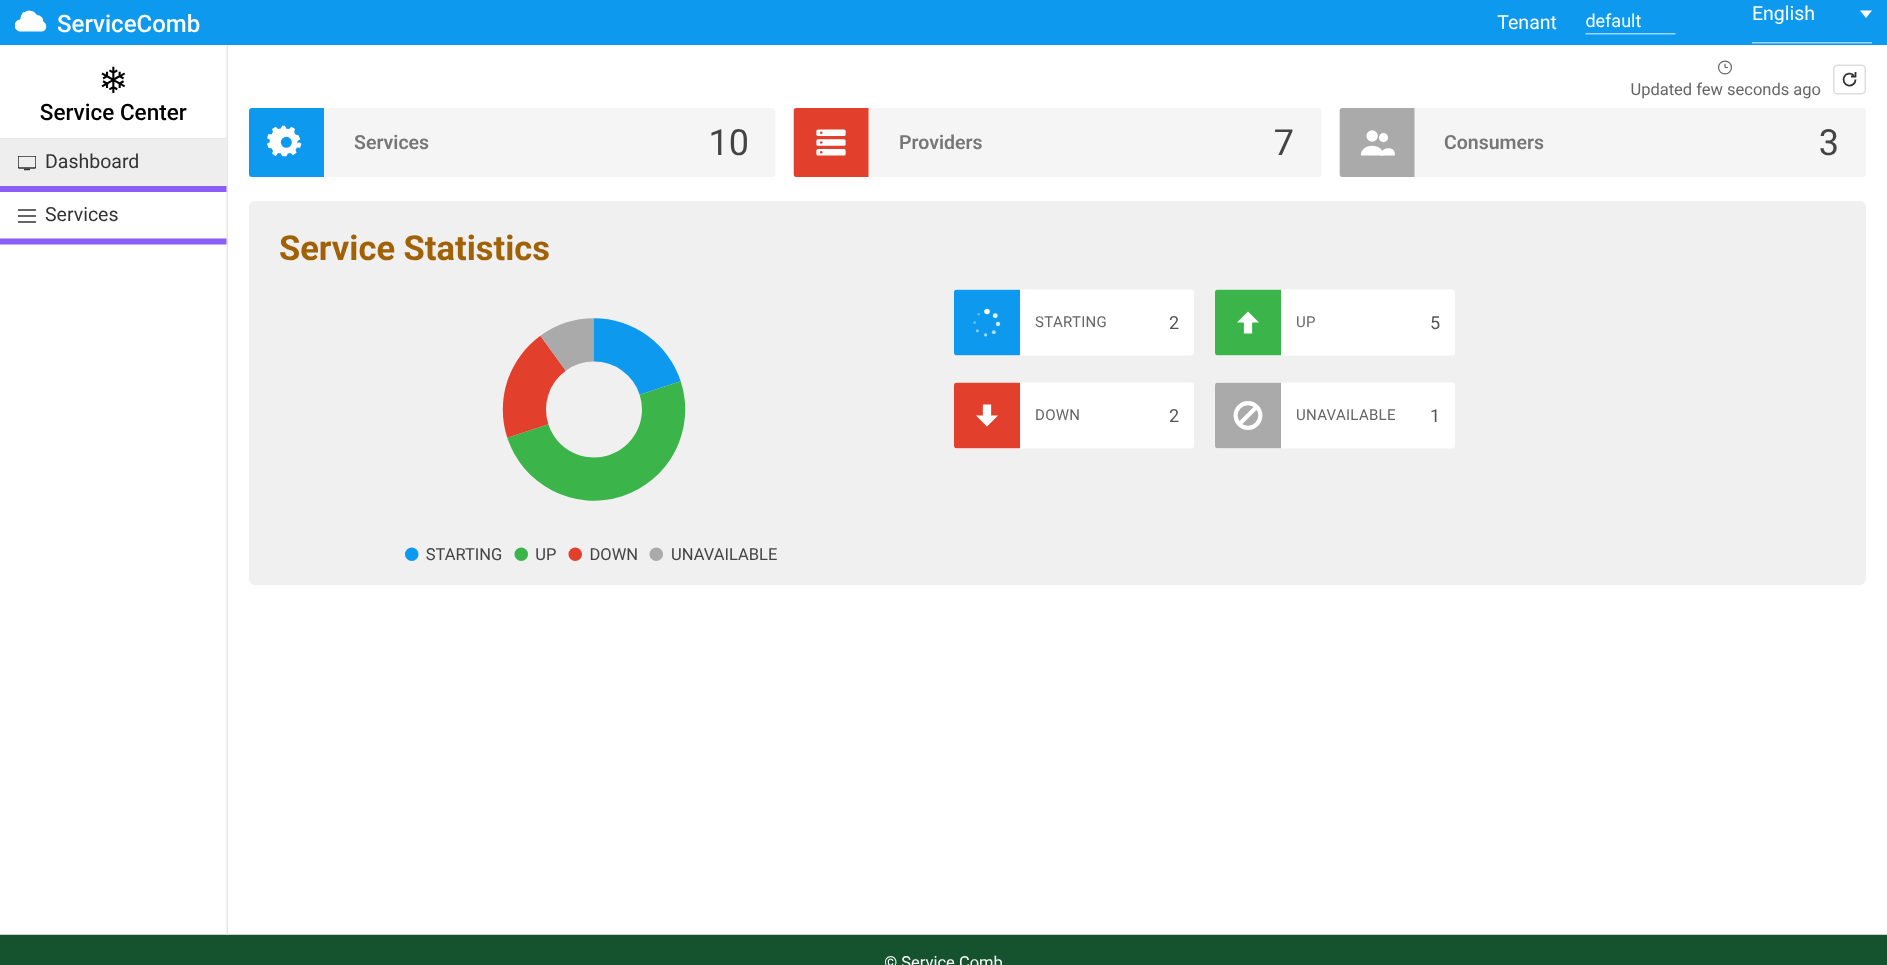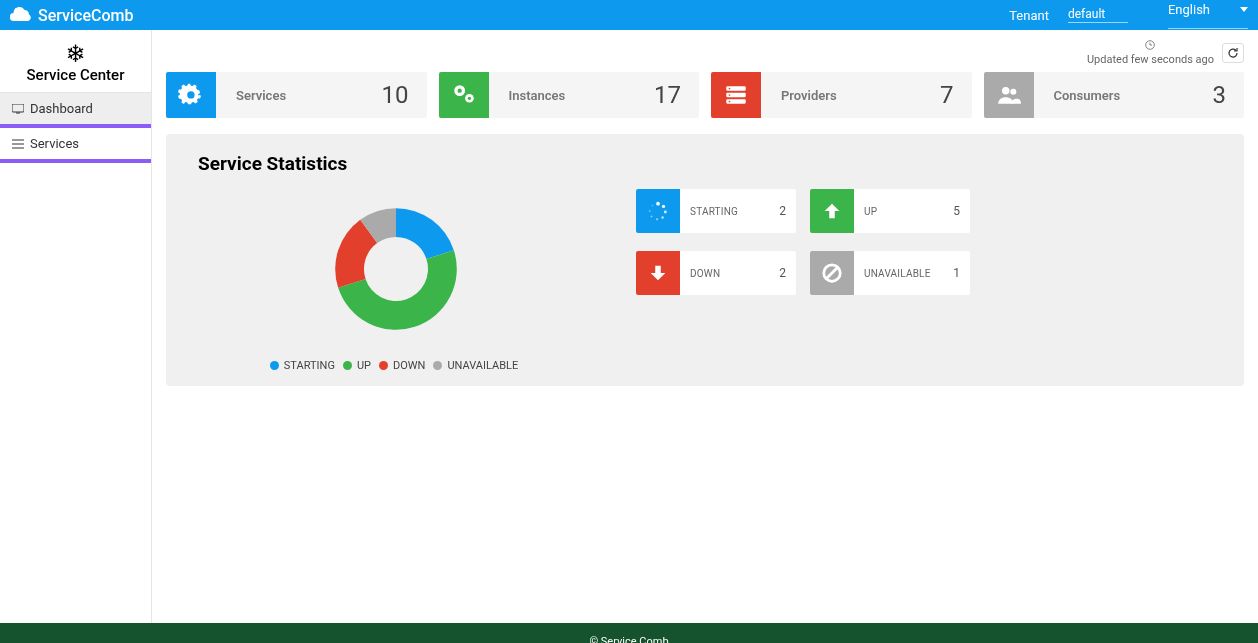--- a/index.html
+++ b/index.html
@@ -12,21 +12,21 @@
   align-items: center;
   padding: 0 10px;
   color: #fff;
 }
 .logo { display: flex; align-items: center; gap: 4px; }
 .logo-icon { width: 24px; height: 18px; }
 .logo-text { font-size: 16px; font-weight: 500; }
 .header-spacer { flex: 1; }
 .tenant-label { font-size: 13px; margin-right: 19px; }
 .tenant-value { font-size: 12px; margin-right: 40px; border-bottom: 1px solid rgba(255,255,255,0.6); padding-bottom: 1px; min-width: 60px; display: inline-block; }
-.lang-select { font-size: 13px; display: flex; align-items: center; gap: 30px; border-bottom: 1px solid rgba(255,255,255,0.6); padding-bottom: 11px; cursor: pointer; min-width: 70px; }
+.lang-select { font-size: 13px; display: flex; align-items: center; gap: 30px; border-bottom: 1px solid rgba(255,255,255,0.6); padding-bottom: 11px; cursor: pointer; min-width: 70px; margin-left: 11px; }
 .caret-down { width: 0; height: 0; border-left: 4px solid transparent; border-right: 4px solid transparent; border-top: 5px solid #fff; }
 
 .layout { display: flex; min-height: calc(100vh - 50px); }
 
 .sidebar { width: 152px; border-right: 1px solid #e5e5e5; background: #fff; }
 .sidebar-header { text-align: center; padding: 12px 0 8px; border-bottom: 1px solid #e5e5e5; }
 .snowflake { font-size: 24px; line-height: 1; }
 .sidebar-title { font-size: 15px; font-weight: 500; margin-top: 0; }
 .sidebar-item { display: flex; align-items: center; gap: 6px; padding: 8px 12px; font-size: 13px; color: #333; cursor: pointer; border-bottom: 4px solid #8b5cf6; }
 .sidebar-item.active { background: #eee; }
@@ -38,21 +38,21 @@
 .refresh-btn { width: 22px; height: 20px; border: 1px solid #ddd; border-radius: 3px; background: #fff; display: flex; align-items: center; justify-content: center; cursor: pointer; }
 
 .cards { display: flex; gap: 12px; margin-bottom: 16px; }
 .card { display: flex; align-items: center; background: #f5f5f5; border-radius: 2px; flex: 1; height: 46px; overflow: hidden; }
 .card-icon { width: 50px; height: 46px; display: flex; align-items: center; justify-content: center; }
 .card-icon svg { width: 26px; height: 26px; fill: #fff; }
 .card-label { flex: 1; font-size: 13px; font-weight: 600; color: #777; padding-left: 20px; }
 .card-value { font-size: 24px; font-weight: 400; color: #444; padding-right: 18px; }
 
 .panel { background: #f0f0f0; border-radius: 4px; padding: 18px 20px 14px; }
-.panel-title { font-size: 19px; font-weight: 700; color: #000000; margin-bottom: 14px; margin-left: 12px; }
+.panel-title { font-size: 23px; font-weight: 700; color: #a16207; margin-bottom: 14px; }
 .panel-body { display: flex; gap: 30px; }
 .chart-col { flex: 0 0 420px; display: flex; flex-direction: column; align-items: center; }
 .donut-wrap { width: 160px; height: 160px; position: relative; }
 .legend { margin-top: 10px; font-size: 11px; color: #444; display: flex; gap: 4px; align-items: center; flex-wrap: wrap; justify-content: center; }
 .legend-dot { width: 9px; height: 9px; border-radius: 50%; display: inline-block; margin-right: 1px; }
 
 .stat-grid { display: grid; grid-template-columns: repeat(2, 160px); gap: 18px 14px; align-content: start; }
 .stat-item { display: flex; align-items: center; height: 44px; background: #fff; border-radius: 2px; overflow: hidden; }
 .stat-icon { width: 44px; height: 44px; display: flex; align-items: center; justify-content: center; }
 .stat-icon svg { width: 22px; height: 22px; fill: #fff; }
@@ -128,32 +128,20 @@
       <div class="card">
         <div class="card-icon" style="background:#0d9aee">
           <svg viewBox="0 0 24 24">
               <path d="M12 8a4 4 0 1 0 0 8 4 4 0 0 0 0-8zm9 4l2 1-1 3-2.3-.3a7 7 0 0 1-1 1.7l.7 2.2-2.6 1.7-1.7-1.6a7 7 0 0 1-2 .3l-1 2.1H9l-1-2.1a7 7 0 0 1-2-.3L4.3 22 1.7 20.3l.7-2.2a7 7 0 0 1-1-1.7L-1 16l-1-3 2-1a7 7 0 0 1 0-2l-2-1 1-3 2.3.3a7 7 0 0 1 1-1.7L1.7 2.3 4.3.7 6 2.3a7 7 0 0 1 2-.3L9 0h2l1 2.1a7 7 0 0 1 2 .3L15.7.7l2.6 1.7-.7 2.2a7 7 0 0 1 1 1.7L21 7l1 3-2 1a7 7 0 0 1 0 2z" transform="scale(0.85) translate(2,2)"></path>
             </svg>
         </div>
         <div class="card-label">Services</div>
         <div class="card-value">10</div>
       </div>
       <div class="card">
-        <div class="card-icon" style="background:#3bb44a">
-          <svg viewBox="0 0 24 24">
-              <circle cx="8" cy="8" r="5"></circle>
-              <circle cx="8" cy="8" r="2" fill="#3bb44a"></circle>
-              <circle cx="17" cy="15" r="4"></circle>
-              <circle cx="17" cy="15" r="1.5" fill="#3bb44a"></circle>
-            </svg>
-        </div>
-        <div class="card-label">Instances</div>
-        <div class="card-value">17</div>
-      </div>
-      <div class="card">
         <div class="card-icon" style="background:#e2402d">
           <svg viewBox="0 0 24 24">
               <rect x="3" y="4" width="18" height="4" rx="1"></rect>
               <rect x="3" y="10" width="18" height="4" rx="1"></rect>
               <rect x="3" y="16" width="18" height="4" rx="1"></rect>
               <circle cx="6" cy="6" r="0.8" fill="#e2402d"></circle>
               <circle cx="6" cy="12" r="0.8" fill="#e2402d"></circle>
               <circle cx="6" cy="18" r="0.8" fill="#e2402d"></circle>
             </svg>
         </div>

